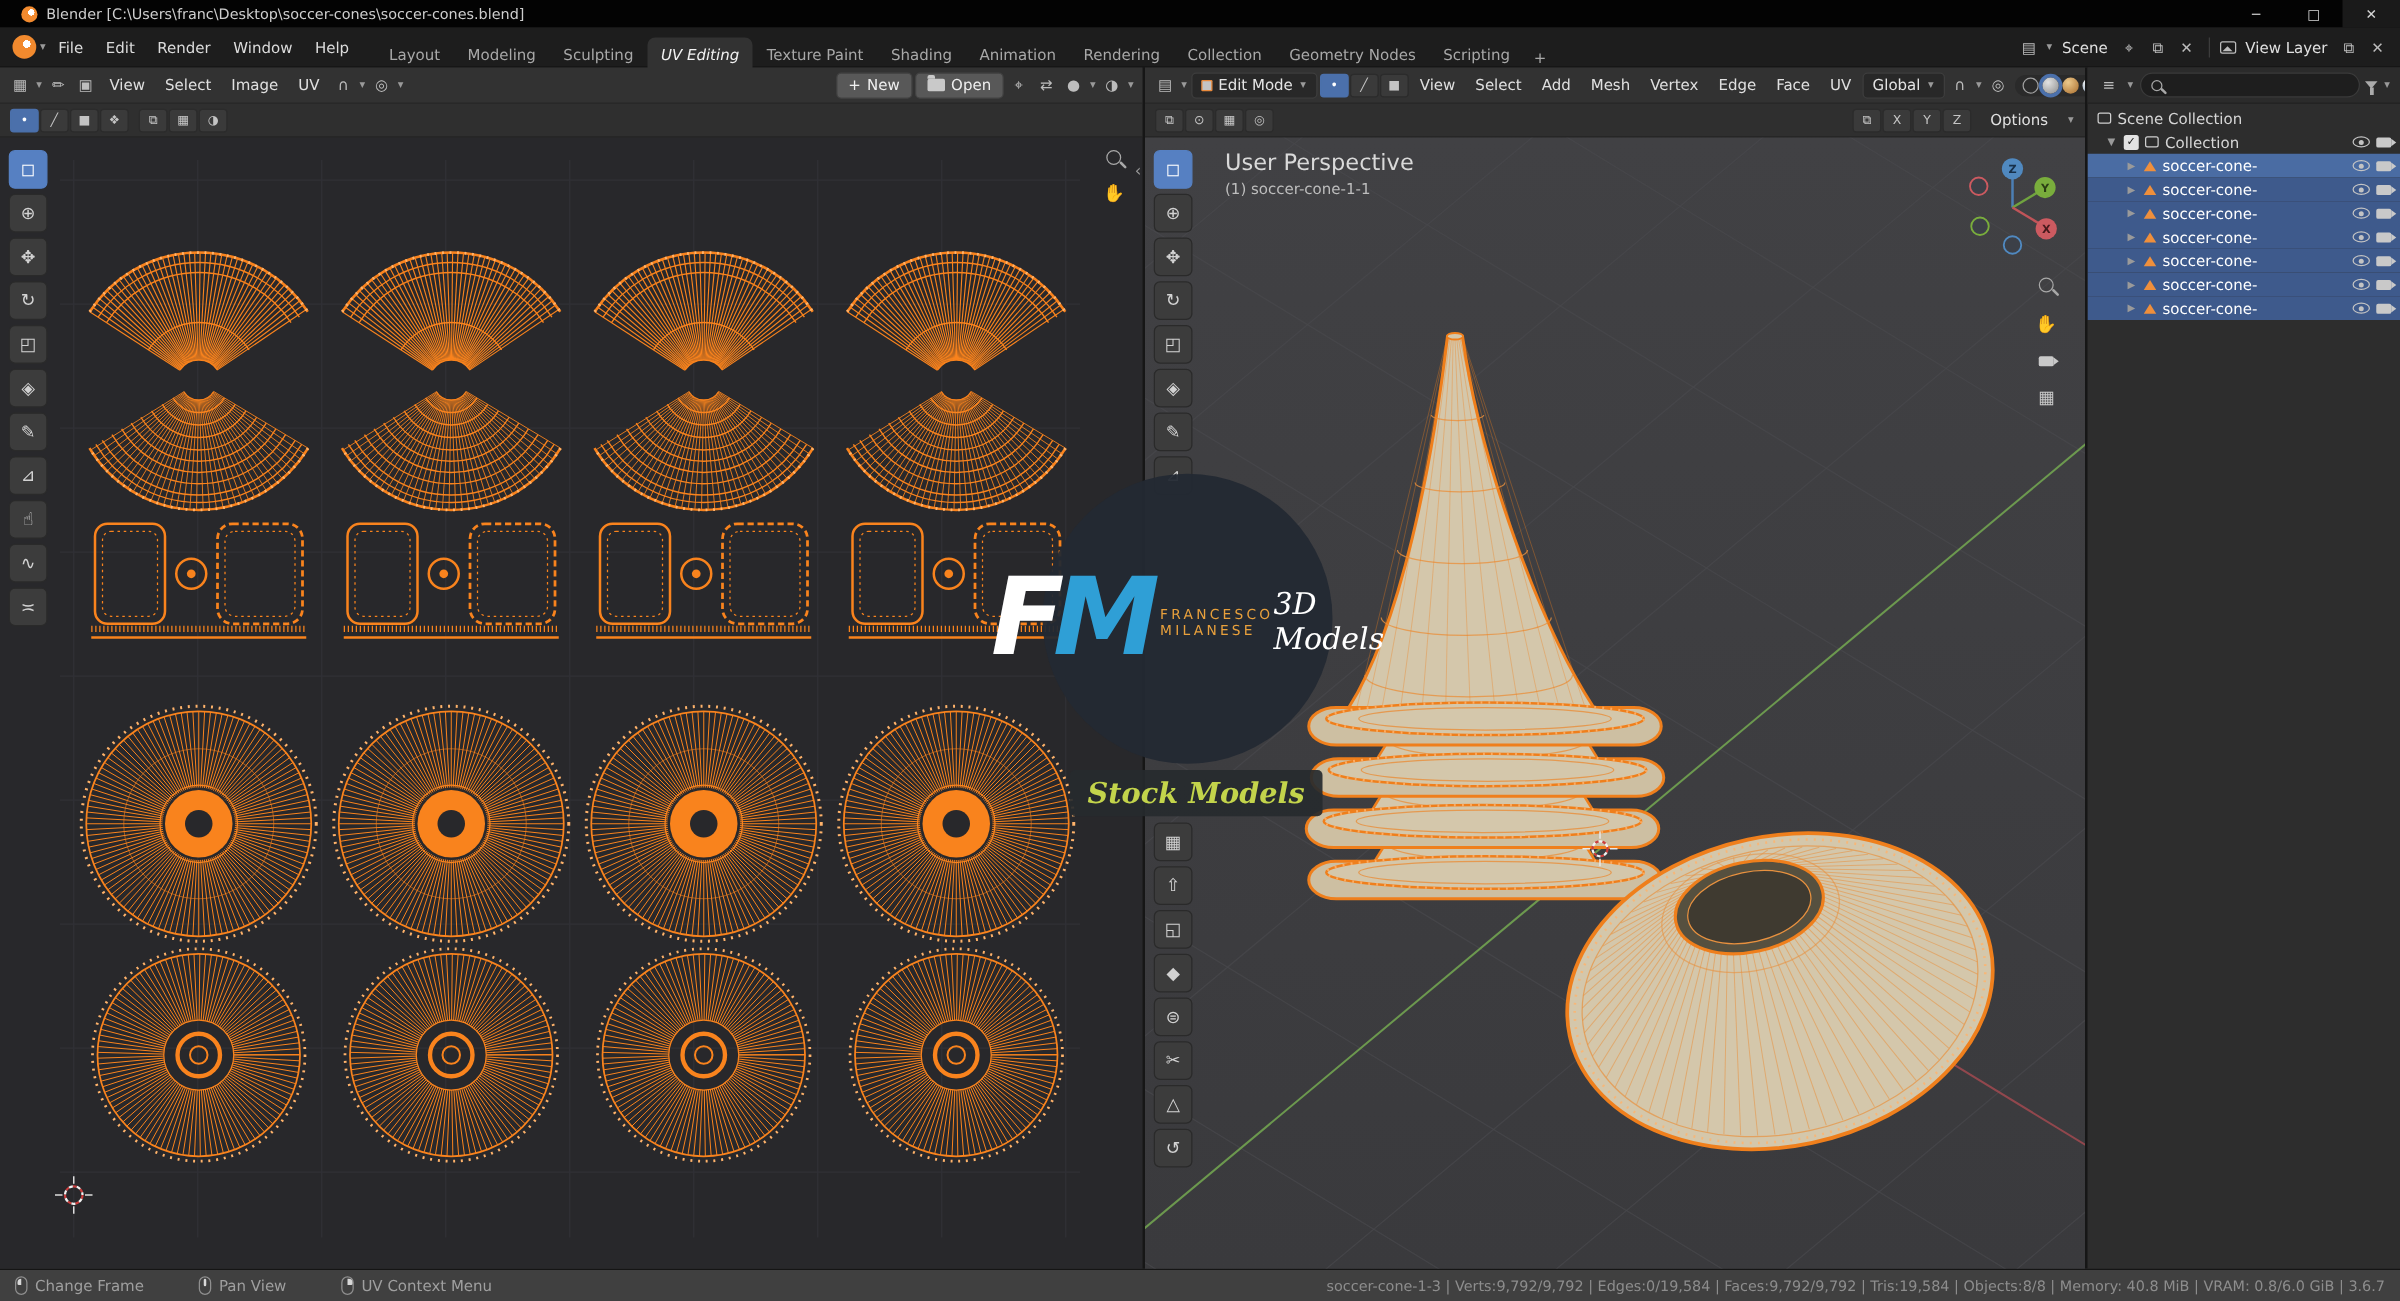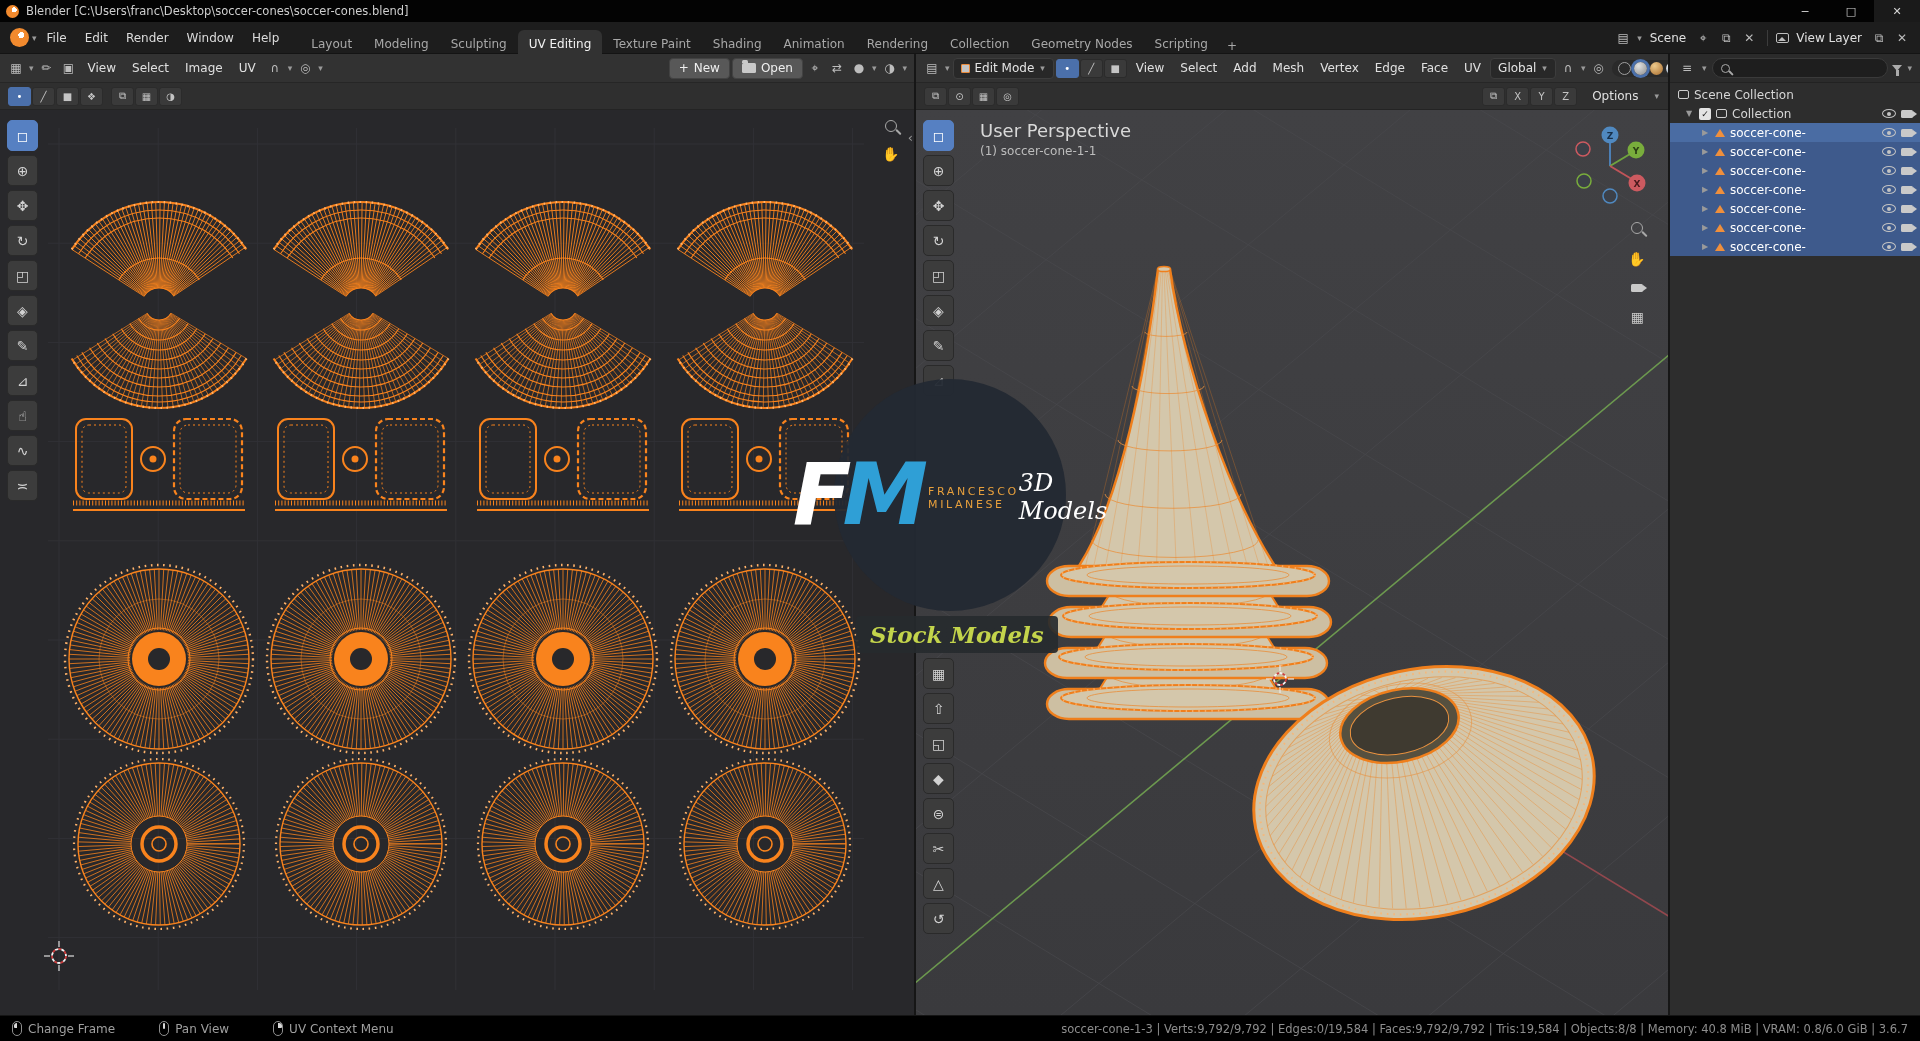--- a/index.html
+++ b/index.html
@@ -1,35 +1,35 @@
 <!DOCTYPE html>
 <html><head>
 <meta charset="utf-8">
 <style>
   *{margin:0;padding:0;box-sizing:border-box;}
   html,body{width:1920px;height:1041px;overflow:hidden;background:#1d1d1d;}
   body{font-family:"DejaVu Sans","Liberation Sans",sans-serif;font-size:12px;color:#d4d4d4;}
   #app{position:relative;width:1920px;height:1041px;display:flex;flex-direction:column;}
 
   
-  .titlebar{height:22px;background:#030303;display:flex;align-items:center;padding-left:6px;flex:0 0 auto;}
+  .titlebar{height:22px;background:#030303;display:flex;align-items:center;padding-left:17px;flex:0 0 auto;}
   .logo-sm{width:13px;height:13px;border-radius:50%;background:radial-gradient(circle at 62% 38%,#fff 0 2.5px,#f28a2e 2.6px 100%);flex:0 0 auto;}
   .title-text{color:#cecece;font-size:11.5px;margin-left:7px;white-space:nowrap;}
   .win-controls{margin-left:auto;display:flex;height:22px;}
   .win-btn{width:46px;height:22px;display:flex;align-items:center;justify-content:center;color:#d6d6d6;font-size:11px;}
   .win-btn.close{background:#1a1a1a;}
 
   
   .topbar{height:32px;background:#1d1d1d;display:flex;align-items:center;padding:0 8px;flex:0 0 auto;border-bottom:1px solid #141414;white-space:nowrap;}
   .blender-logo{width:19px;height:19px;border-radius:50%;background:radial-gradient(circle at 60% 38%,#fff 0 3px,#f28a2e 3.1px 100%);margin:0 2px 0 2px;}
   .caret{color:#9a9a9a;font-size:9px;margin:0 1px;}
   .menu-item{padding:4px 9px;border-radius:4px;color:#dcdcdc;}
   .ws-tabs{display:flex;align-items:flex-end;height:43px;margin-left:12px;}
   .ws-tab{padding:7px 11px 8px;color:#a8a8a8;font-size:12px;border-radius:6px 6px 0 0;}
-  .ws-tab.active{background:#323232;color:#f2f2f2;}
+  .ws-tab.active{background:#323232;color:#f2f2f2;font-style:italic;}
   .ws-add{padding:6px 8px;color:#a8a8a8;}
   .tb-right{margin-left:auto;display:flex;align-items:center;gap:3px;}
   .tb-label{color:#e0e0e0;padding:2px 4px;}
   .icon-btn{min-width:20px;height:20px;display:inline-flex;align-items:center;justify-content:center;color:#bdbdbd;font-size:12px;border-radius:3px;gap:2px;}
   .sep{width:1px;height:16px;background:#3c3c3c;margin:0 5px;}
 
   
   .main{flex:1;display:flex;min-height:0;}
   .editor{display:flex;flex-direction:column;min-width:0;}
   #uv-editor{width:916px;border-right:2px solid #161616;flex:0 0 auto;}
@@ -108,21 +108,21 @@
   
   #watermark{position:absolute;left:834px;top:379px;width:232px;height:232px;border-radius:50%;background:rgba(35,41,51,0.95);display:flex;align-items:center;justify-content:center;z-index:40;pointer-events:none;}
   .fm-line{font-size:86px;font-weight:bold;font-style:italic;line-height:0.85;letter-spacing:-9px;margin-right:9px;}
   .fm-f{color:#ffffff;}
   .fm-m{color:#2f9fd6;}
   .fm-name{color:#e8a03c;font-size:11px;letter-spacing:2.6px;margin-top:5px;}
   .fm-sub{color:#fff;font-size:24px;font-style:italic;margin-top:4px;font-family:"DejaVu Serif","Liberation Serif",serif;}
   #stock-banner{position:absolute;left:856px;top:616px;height:37px;display:flex;align-items:center;padding:0 14px;background:rgba(38,42,46,0.92);border-radius:4px;z-index:41;font-size:23px;font-weight:bold;font-style:italic;color:#c3d44b;font-family:"DejaVu Serif","Liberation Serif",serif;pointer-events:none;}
 
   
-  .statusbar{height:26px;background:#000000;border-top:1px solid #151515;display:flex;align-items:center;padding:0 12px;gap:44px;font-size:12px;color:#9f9f9f;flex:0 0 auto;white-space:nowrap;}
+  .statusbar{height:26px;background:#404040;border-top:1px solid #151515;display:flex;align-items:center;padding:0 12px;gap:44px;font-size:12px;color:#9f9f9f;flex:0 0 auto;white-space:nowrap;}
   .hint{display:flex;align-items:center;gap:6px;}
   .mouse{width:10px;height:15px;border:1.2px solid #8f8f8f;border-radius:5px;position:relative;display:inline-block;}
   .mouse.l::before{content:'';position:absolute;left:0.5px;top:1px;width:3.5px;height:5px;background:#d8d8d8;border-radius:3px 0 0 1px;}
   .mouse.m::before{content:'';position:absolute;left:2.8px;top:1px;width:2.5px;height:6px;background:#d8d8d8;border-radius:2px;}
   .mouse.r::before{content:'';position:absolute;right:0.5px;top:1px;width:3.5px;height:5px;background:#d8d8d8;border-radius:0 3px 1px 0;}
   .stats{margin-left:auto;color:#8d8d8d;font-size:11.5px;}
   .g{display:inline-block;}
 </style>
 </head>
 <body>

